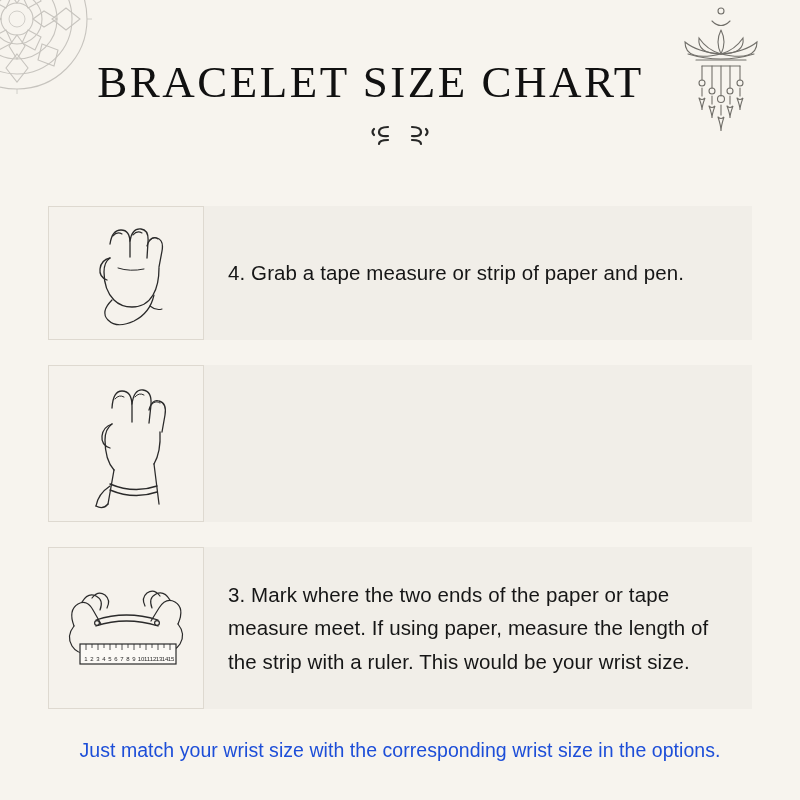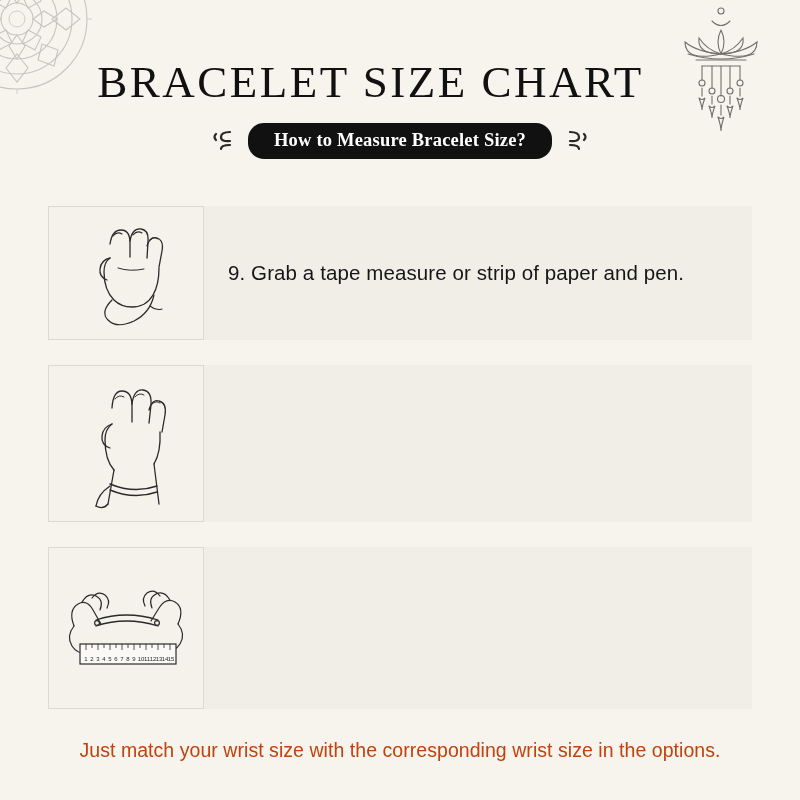--- a/index.html
+++ b/index.html
@@ -122,21 +122,21 @@
   #step-3 .step-img, #step-3 { height: 162px; }
 
   
   .footer {
     position: absolute;
     bottom: 38px;
     left: 0;
     width: 800px;
     text-align: center;
     font-size: 19.5px;
-    color: #c2410c;
+    color: #1d4ed8;
     letter-spacing: 0.05px;
   }
 </style>
 </head>
 <body>
 
 <svg class="mandala" viewBox="0 0 150 150">
   <g fill="none" stroke="#8d8a85" stroke-width="1.1">
     <circle cx="75" cy="75" r="16"></circle>
     <circle cx="75" cy="75" r="25"></circle>
@@ -213,21 +213,20 @@
 <div class="title">BRACELET SIZE CHART</div>
 
 <div class="subtitle-row">
   <svg class="squiggle" viewBox="0 0 26 26">
     <g fill="none" stroke="#111" stroke-width="2.2" stroke-linecap="round">
       <path d="M20 4 q-9 0 -9 5 q0 5 9 4"></path>
       <path d="M20 17 q-9 0 -9 4"></path>
       <path d="M6 6 q-3 3 0 6"></path>
     </g>
   </svg>
-  <div class="pill">How to Measure Bracelet Size?</div>
   <svg class="squiggle" viewBox="0 0 26 26">
     <g fill="none" stroke="#111" stroke-width="2.2" stroke-linecap="round">
       <path d="M6 4 q9 0 9 5 q0 5 -9 4"></path>
       <path d="M6 17 q9 0 9 4"></path>
       <path d="M20 6 q3 3 0 6"></path>
     </g>
   </svg>
 </div>
 
 <div class="steps">
@@ -249,21 +248,21 @@
 
           <path d="M44 44 q-9 2 -10 11 q-1 8 7 11"></path>
 
           <path d="M52 54 q12 4 26 1" stroke-width="1"></path>
 
           <path d="M46 86 q-12 12 -4 20 q9 9 26 1 q16 -8 20 -26" stroke-width="1.2"></path>
           <path d="M84 92 q6 5 12 3" stroke-width="1.1"></path>
         </g>
       </svg>
     </div>
-    <div class="step-text">9. Grab a tape measure or strip of paper and pen.</div>
+    <div class="step-text">4. Grab a tape measure or strip of paper and pen.</div>
   </div>
 
   <div class="step" id="step-2">
     <div class="step-img">
       <svg width="120" height="140" viewBox="0 0 120 140">
         <g fill="none" stroke="#2a2a2a" stroke-width="1.3" stroke-linecap="round" stroke-linejoin="round">
 
           <path d="M46 34 q1 -17 10 -17 q10 0 10 15 l0 16"></path>
           <path d="M66 30 q2 -15 11 -14 q9 1 8 15 l-2 18"></path>
           <path d="M83 36 q3 -11 10 -9 q8 2 6 14 l-3 17"></path>
@@ -339,17 +338,18 @@
           <text x="78" y="93" font-family="Liberation Sans, sans-serif" font-size="6" fill="#2a2a2a" text-anchor="middle">9</text>
           <text x="85" y="93" font-family="Liberation Sans, sans-serif" font-size="6" fill="#2a2a2a" text-anchor="middle">10</text>
           <text x="91" y="93" font-family="Liberation Sans, sans-serif" font-size="6" fill="#2a2a2a" text-anchor="middle">11</text>
           <text x="97" y="93" font-family="Liberation Sans, sans-serif" font-size="6" fill="#2a2a2a" text-anchor="middle">12</text>
           <text x="103" y="93" font-family="Liberation Sans, sans-serif" font-size="6" fill="#2a2a2a" text-anchor="middle">13</text>
           <text x="109" y="93" font-family="Liberation Sans, sans-serif" font-size="6" fill="#2a2a2a" text-anchor="middle">14</text>
           <text x="115" y="93" font-family="Liberation Sans, sans-serif" font-size="6" fill="#2a2a2a" text-anchor="middle">15</text>
         </g>
       </svg>
     </div>
+    <div class="step-text">3. Mark where the two ends of the paper or tape measure meet. If using paper, measure the length of the strip with a ruler. This would be your wrist size.</div>
   </div>
 
 </div>
 
 <div class="footer">Just match your wrist size with the corresponding wrist size in the options.</div>
 
 </body></html>

